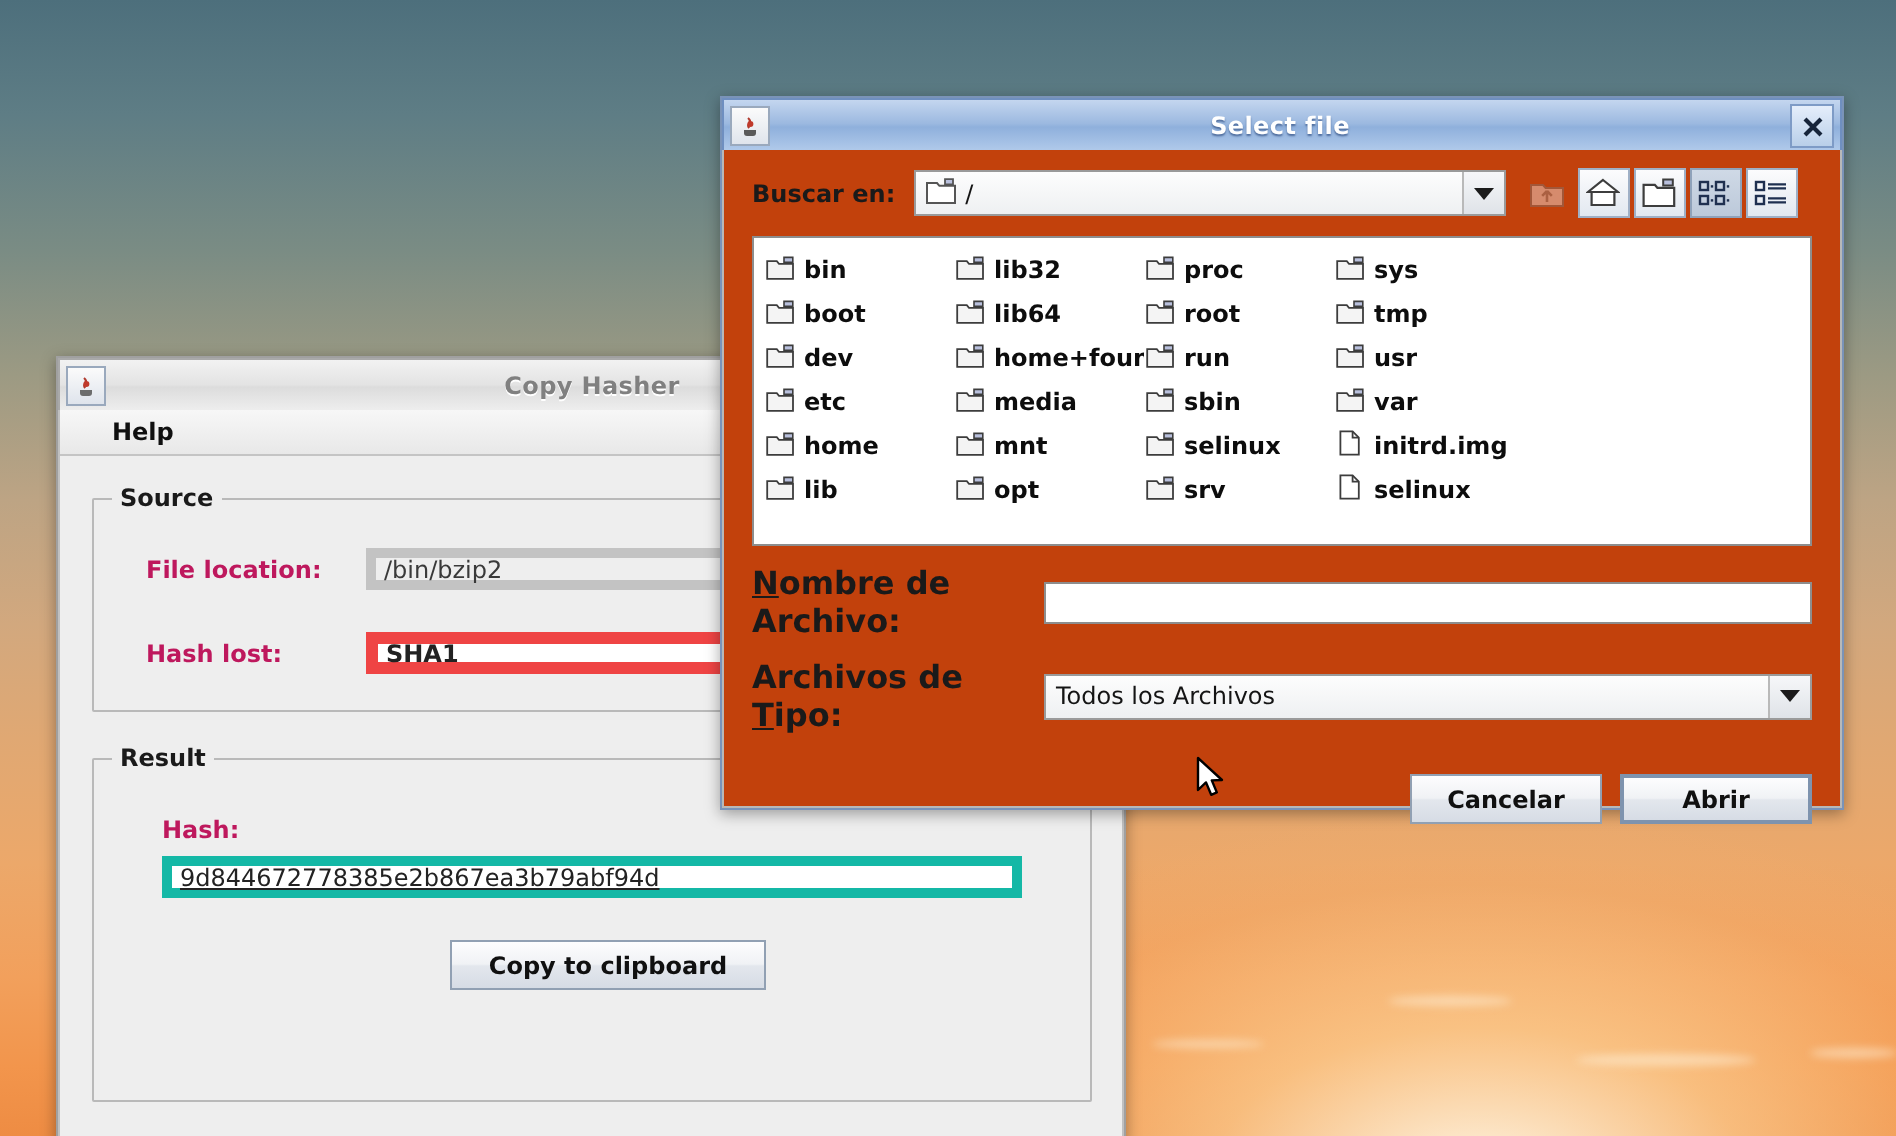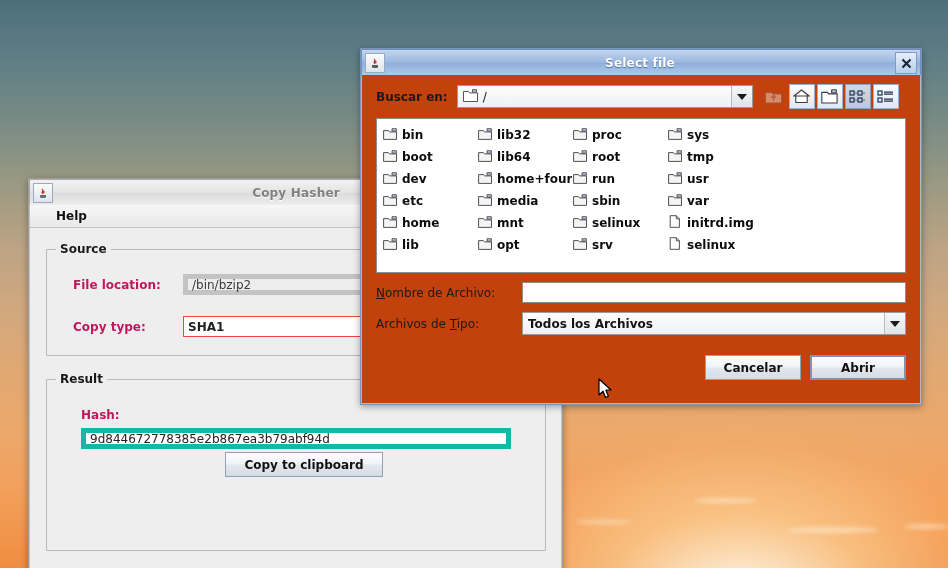--- a/index.html
+++ b/index.html
@@ -186,21 +186,21 @@
   }
   .file-item .nm { overflow: hidden; }
 
   .form-row {
     display: flex; align-items: center;
     padding: 0 14px;
     margin-top: 9px;
   }
   .form-label {
     width: 146px;
-    font-size: 12px; font-weight: normal; color: #1a1a1a;
+    font-size: 16px; font-weight: bold; color: #1a1a1a;
     flex: none;
   }
   .form-label u { text-decoration: underline; }
   .text-input {
     flex: 1;
     height: 21px;
     background: #ffffff;
     border: 1px solid #8d8d8d;
     box-sizing: border-box;
     font-size: 12px;
@@ -273,22 +273,22 @@
     background: #ffffff;
     border: 5px solid #14b8a6;
     box-sizing: border-box;
     font-size: 12px; color: #222;
     display: flex; align-items: center;
     padding: 0 4px;
     height: 21px;
     cursor: text;
   }
   .hfield.readonly { background: #eeeeee; border-color: #c3c3c3; color: #3a3a3a; }
-  .hfield.focusedfield { border: 1px solid #ef4444; }
-  .hfield.hashout { font-family: "DejaVu Sans", sans-serif; }
+  .hfield.focusedfield { border: 6px solid #ef4444; }
+  .hfield.hashout { font-family: "DejaVu Sans", sans-serif; text-decoration: underline; }
 
   #cursor { position: absolute; left: 598px; top: 378px; pointer-events: none; }
 </style>
 </head>
 <body>
 
 <div id="desktop">
 
   <div class="cloudstreak" style="left:694px; top:498px; width:62px; height:5px;"></div>
   <div class="cloudstreak" style="left:788px; top:527px; width:90px; height:6px;"></div>
@@ -315,35 +315,35 @@
 
       <div class="groupbox" style="left:16px; top:44px; width:498px; height:105px;">
         <div class="group-title">Source</div>
 
         <div class="hrow" style="left:26px; top:24px;">
           <div class="hlabel" style="width:110px;">File location:</div>
           <div class="hfield readonly" style="width:330px;">/bin/bzip2</div>
         </div>
 
         <div class="hrow" style="left:26px; top:66px;">
-          <div class="hlabel" style="width:110px;">Copy type:</div>
+          <div class="hlabel" style="width:110px;">Hash lost:</div>
           <div class="hfield focusedfield" style="width:330px; font-weight:bold;">SHA1</div>
         </div>
       </div>
 
       <div class="groupbox" style="left:16px; top:174px; width:498px; height:170px;">
         <div class="group-title">Result</div>
 
         <div class="hrow" style="left:34px; top:28px;">
           <div class="hlabel">Hash:</div>
         </div>
 
         <div class="hfield hashout" style="position:absolute; left:34px; top:48px; width:430px;">9d844672778385e2b867ea3b79abf94d</div>
 
-        <div class="jbutton" style="position:absolute; left:178px; top:72px; min-width:158px;">Copy to clipboard</div>
+        <div class="jbutton" style="position:absolute; left:178px; top:90px; min-width:158px;">Copy to clipboard</div>
       </div>
     </div>
   </div>
 
   <div class="jwindow" id="dlg-select-file">
     <div class="titlebar active">
       <div class="win-icon">
         <svg width="12" height="12" viewBox="0 0 12 12">
           <path d="M3 8 h6 v1.5 a1.5 1.5 0 0 1 -1.5 1.5 h-3 A1.5 1.5 0 0 1 3 9.5 Z" fill="#5a5a5a"></path>
           <path d="M5 2 q1.6 1.3 0.6 2.6 T5.6 7" stroke="#b03a2e" stroke-width="1.1" fill="none"></path>
@@ -592,21 +592,21 @@
       </div>
 
       <div class="form-row">
         <div class="form-label"><u>N</u>ombre de Archivo:</div>
         <div class="text-input"></div>
       </div>
 
       <div class="form-row">
         <div class="form-label">Archivos de <u>T</u>ipo:</div>
         <div class="combo" style="flex:1;">
-          <div class="combo-value" style="font-weight:bold;">Todos los Archivos</div>
+          <div class="combo-value" style="font-weight:normal;">Todos los Archivos</div>
           <div class="combo-arrow">
               <div class="arrow-down"></div>
             </div>
         </div>
       </div>
 
       <div class="btn-row">
         <div class="jbutton">Cancelar</div>
         <div class="jbutton focused">Abrir</div>
       </div>

